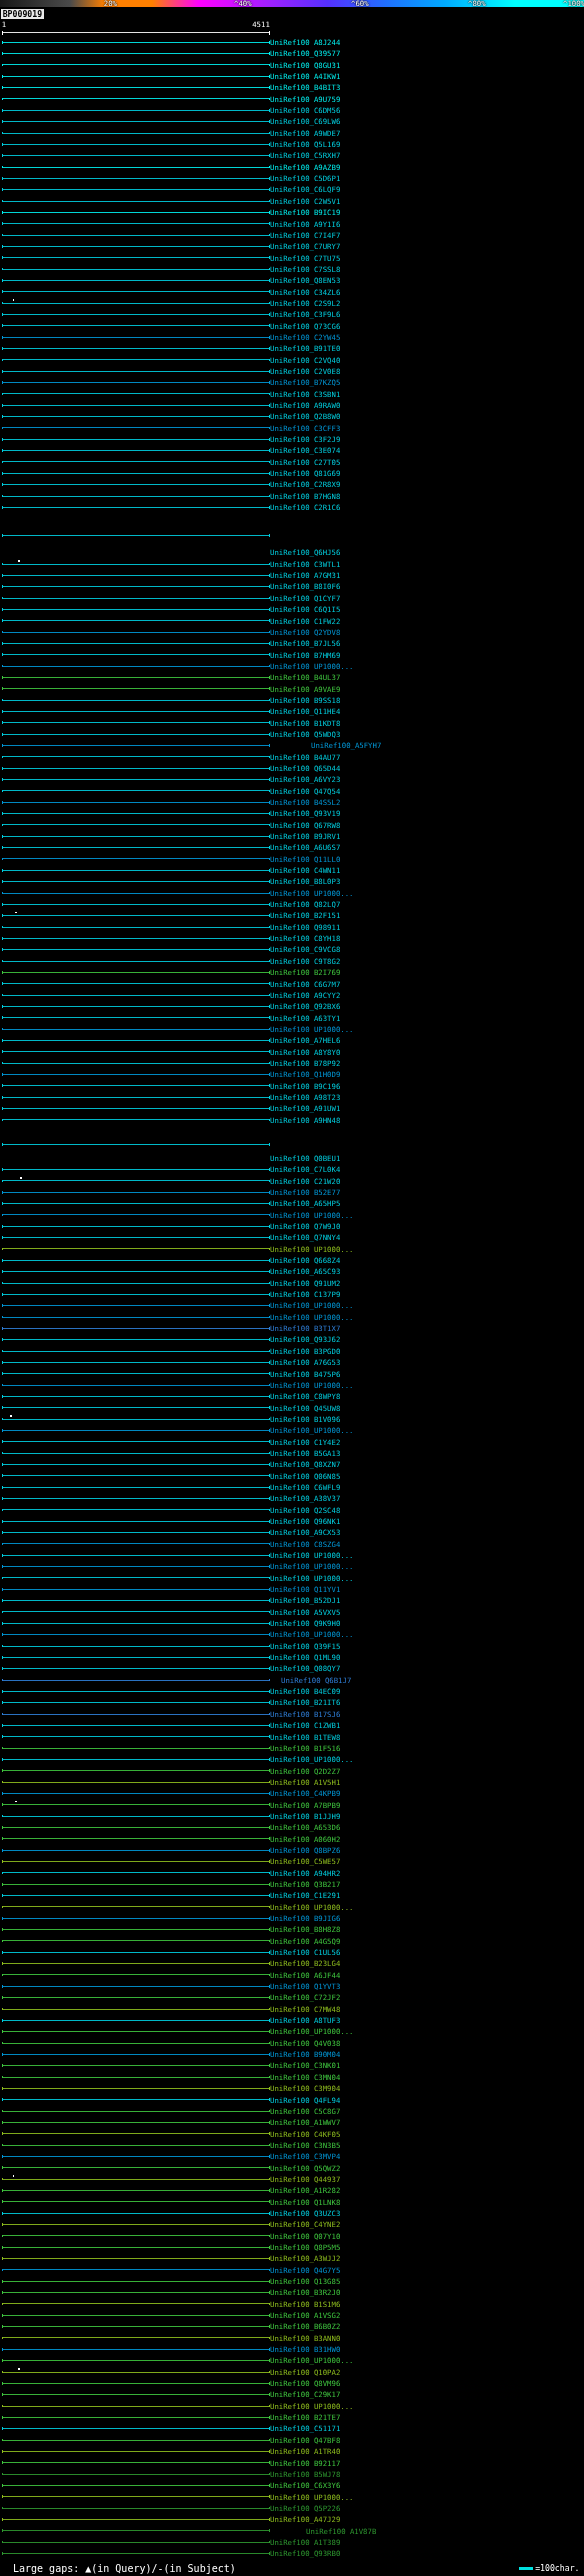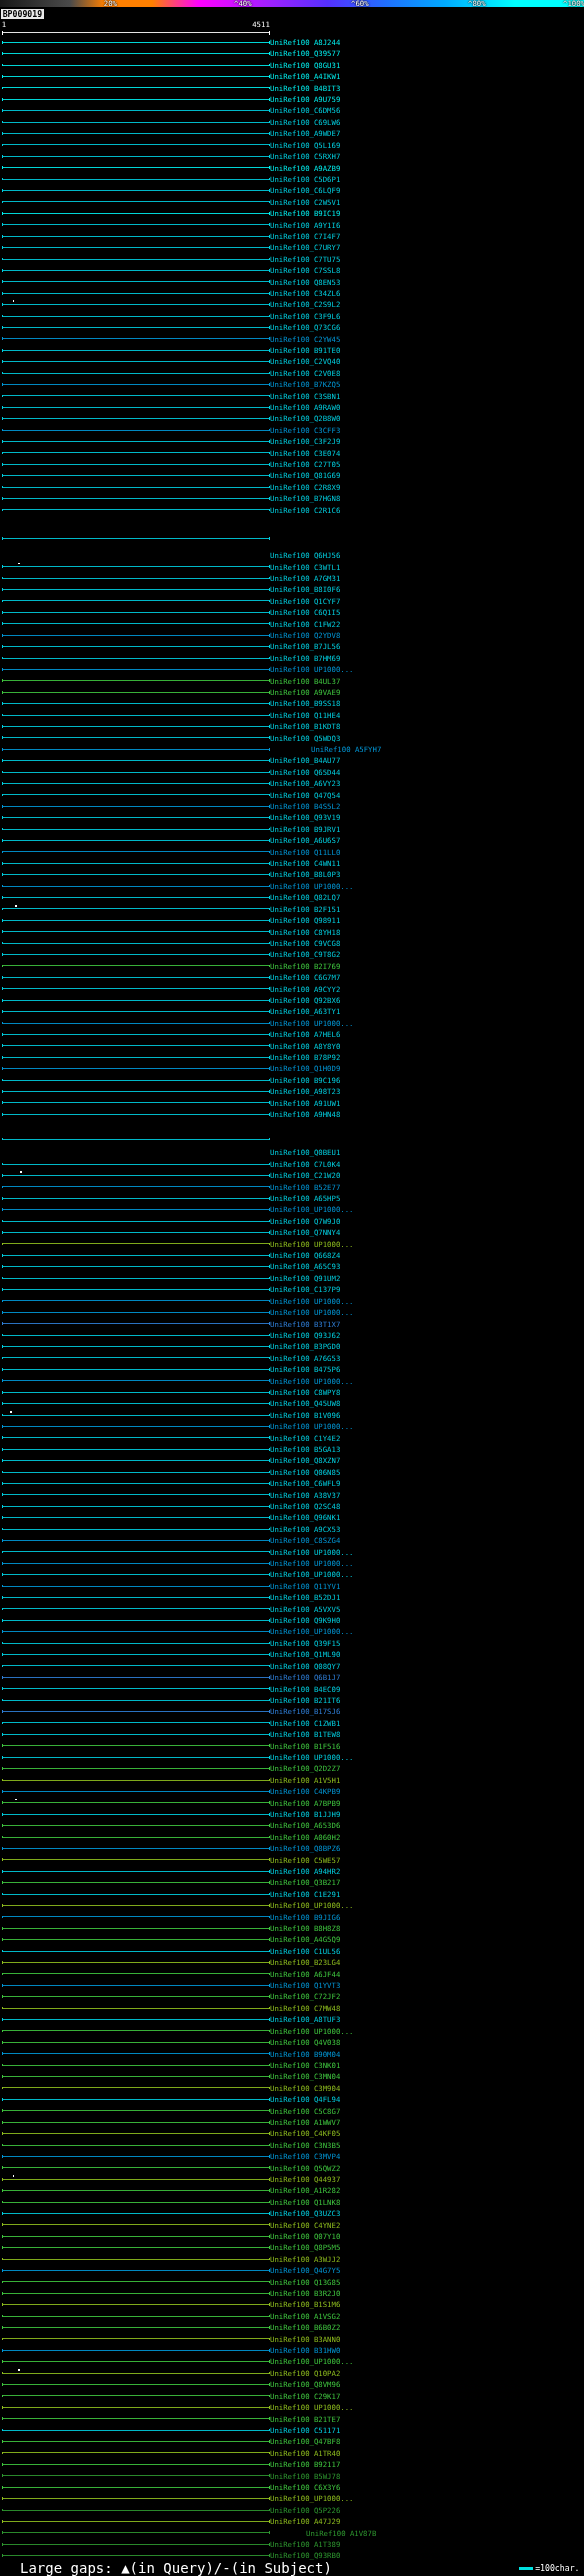--- a/index.html
+++ b/index.html
@@ -21,21 +21,21 @@
          background:linear-gradient(#fff,#fff) 0 0.9px/100% 0.9px no-repeat;}
   
   .rows{position:absolute;left:0;top:37px;width:585px;height:2524px;
         display:flex;flex-direction:column;}
   .hit-row{flex:1 1 auto;position:relative;display:flex;align-items:center;min-height:0;}
   .cell-plot{width:270px;height:100%;position:relative;flex:none;}
   .hit-line{position:absolute;left:1.8px;width:266px;top:50%;margin-top:-1.8px;height:2.7px;}
   .gap-marker{position:absolute;width:1.8px;height:1.8px;background:#fff;top:50%;margin-top:-4.6px;}
   .cell-label{font-size:7.3px;line-height:7.3px;white-space:nowrap;overflow:hidden;}
   
-  .legend-left{position:absolute;left:20px;bottom:2.7px;color:#fff;font-size:14px;line-height:9.1px;}
+  .legend-left{position:absolute;left:13px;bottom:2.7px;color:#fff;font-size:10px;line-height:9.1px;}
   .legend-right{position:absolute;right:5.5px;bottom:2.7px;color:#fff;font-size:8.2px;line-height:9.1px;
                 display:flex;align-items:center;gap:1.8px;}
   .unit-bar{display:inline-block;width:14.6px;height:2.7px;}
 </style>
 </head>
 <body>
 
 <div class="screen">
 
   <div class="scalebar" style="background: linear-gradient(to right, rgb(24, 24, 24) 0%, rgb(74, 74, 74) 12%, rgb(255, 128, 0) 18%, rgb(255, 128, 0) 26%, rgb(255, 0, 255) 34%, rgb(160, 32, 255) 46%, rgb(85, 48, 255) 56%, rgb(32, 112, 255) 66%, rgb(0, 170, 255) 76%, rgb(0, 255, 255) 88%, rgb(0, 255, 255) 100%);"></div>
@@ -450,20 +450,26 @@
       <div class="hit-row">
         <div class="cell-plot">
           <div class="hit-line" style="border-left: 0.9px solid rgb(0, 207, 224); border-right: 0.9px solid rgb(0, 207, 224); background: linear-gradient(rgb(0, 207, 224), rgb(0, 207, 224)) 0px 0.9px / 100% 0.9px no-repeat;"></div>
         </div>
         <div class="cell-label" style="color: rgb(0, 207, 224);">UniRef100_Q93V19</div>
       </div>
       <div class="hit-row">
         <div class="cell-plot">
           <div class="hit-line" style="border-left: 0.9px solid rgb(0, 207, 224); border-right: 0.9px solid rgb(0, 207, 224); background: linear-gradient(rgb(0, 207, 224), rgb(0, 207, 224)) 0px 0.9px / 100% 0.9px no-repeat;"></div>
         </div>
+        <div class="cell-label" style="color: rgb(0, 207, 224);">UniRef100_Q67RW8</div>
+      </div>
+      <div class="hit-row">
+        <div class="cell-plot">
+          <div class="hit-line" style="border-left: 0.9px solid rgb(0, 207, 224); border-right: 0.9px solid rgb(0, 207, 224); background: linear-gradient(rgb(0, 207, 224), rgb(0, 207, 224)) 0px 0.9px / 100% 0.9px no-repeat;"></div>
+        </div>
         <div class="cell-label" style="color: rgb(0, 207, 224);">UniRef100_B9JRV1</div>
       </div>
       <div class="hit-row">
         <div class="cell-plot">
           <div class="hit-line" style="border-left: 0.9px solid rgb(0, 207, 224); border-right: 0.9px solid rgb(0, 207, 224); background: linear-gradient(rgb(0, 207, 224), rgb(0, 207, 224)) 0px 0.9px / 100% 0.9px no-repeat;"></div>
         </div>
         <div class="cell-label" style="color: rgb(0, 207, 224);">UniRef100_A6U6S7</div>
       </div>
       <div class="hit-row">
         <div class="cell-plot">
@@ -885,21 +891,21 @@
       <div class="hit-row">
         <div class="cell-plot">
           <div class="hit-line" style="border-left: 0.9px solid rgb(0, 207, 224); border-right: 0.9px solid rgb(0, 207, 224); background: linear-gradient(rgb(0, 207, 224), rgb(0, 207, 224)) 0px 0.9px / 100% 0.9px no-repeat;"></div>
         </div>
         <div class="cell-label" style="color: rgb(0, 207, 224);">UniRef100_Q08QY7</div>
       </div>
       <div class="hit-row">
         <div class="cell-plot">
           <div class="hit-line" style="border-left: 0.9px solid rgb(47, 127, 216); border-right: 0.9px solid rgb(47, 127, 216); background: linear-gradient(rgb(47, 127, 216), rgb(47, 127, 216)) 0px 0.9px / 100% 0.9px no-repeat;"></div>
         </div>
-        <div class="cell-label" style="color: rgb(47, 127, 216);">UniRef100_Q6B1J7</div>
+        <div class="cell-label" style="color: rgb(47, 127, 216); margin-left: 11px;">UniRef100_Q6B1J7</div>
       </div>
       <div class="hit-row">
         <div class="cell-plot">
           <div class="hit-line" style="border-left: 0.9px solid rgb(0, 207, 224); border-right: 0.9px solid rgb(0, 207, 224); background: linear-gradient(rgb(0, 207, 224), rgb(0, 207, 224)) 0px 0.9px / 100% 0.9px no-repeat;"></div>
         </div>
         <div class="cell-label" style="color: rgb(0, 207, 224);">UniRef100_B4EC09</div>
       </div>
       <div class="hit-row">
         <div class="cell-plot">
           <div class="hit-line" style="border-left: 0.9px solid rgb(0, 207, 224); border-right: 0.9px solid rgb(0, 207, 224); background: linear-gradient(rgb(0, 207, 224), rgb(0, 207, 224)) 0px 0.9px / 100% 0.9px no-repeat;"></div>

